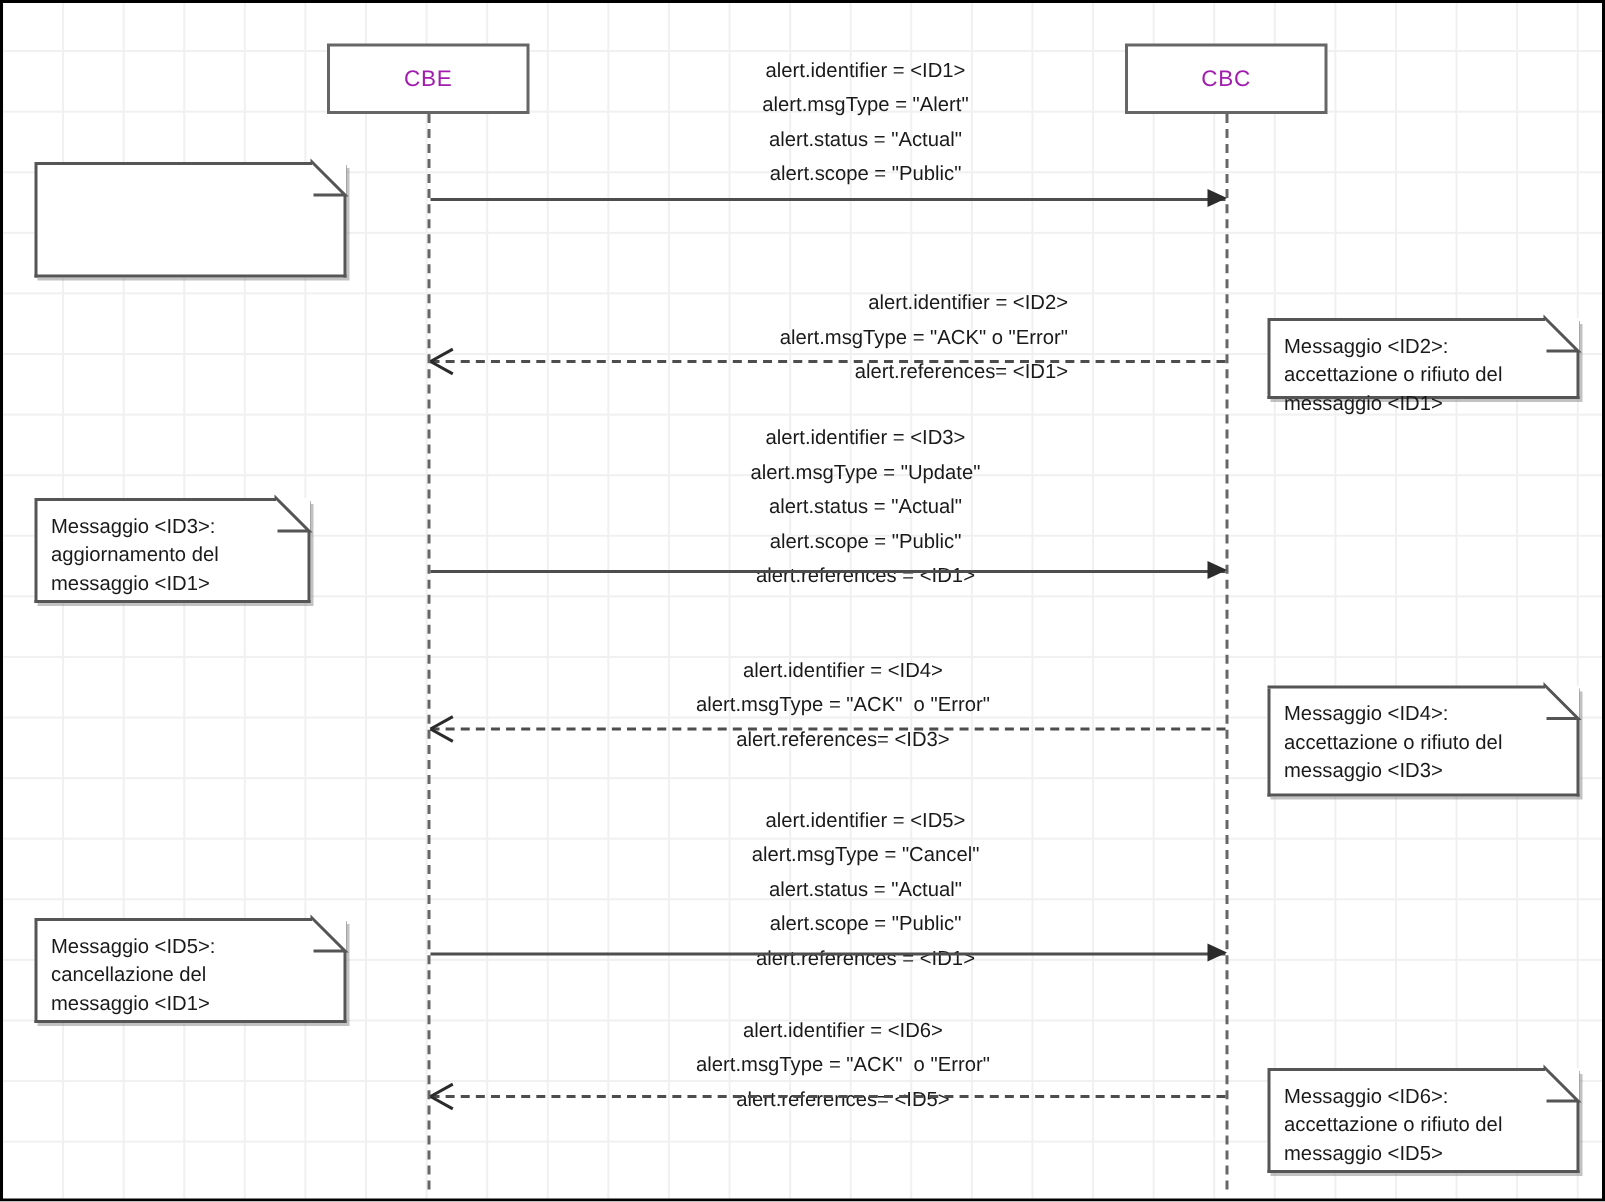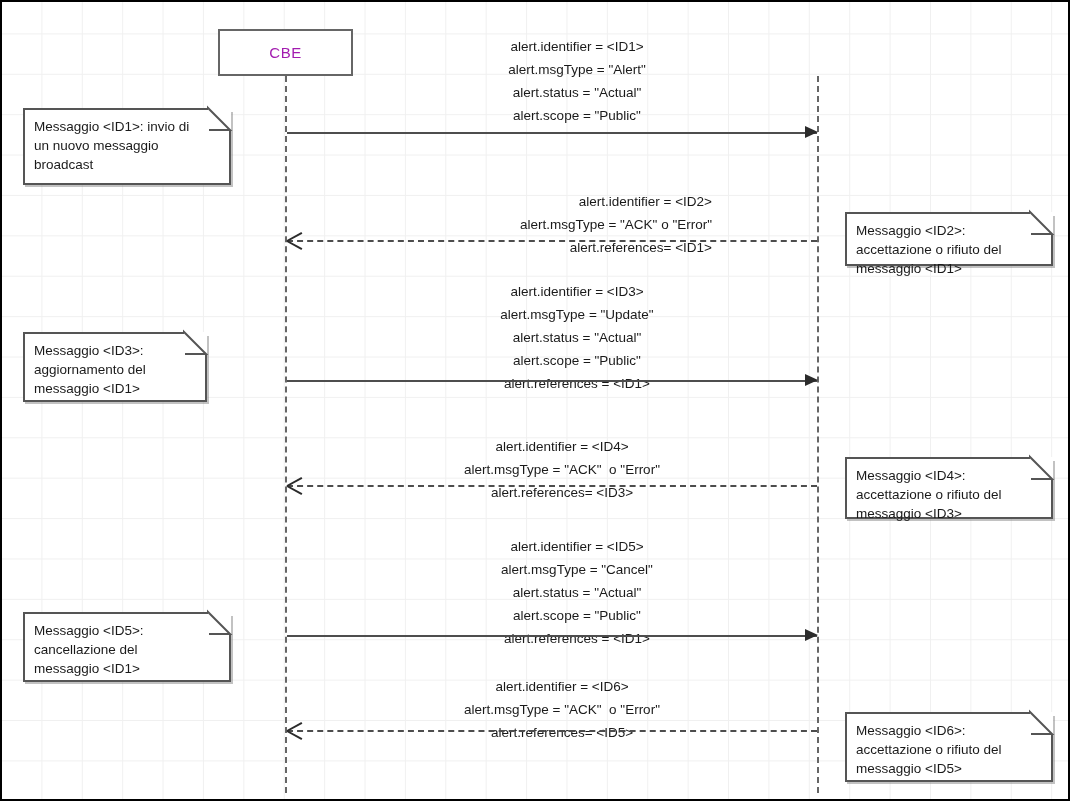--- a/index.html
+++ b/index.html
@@ -153,42 +153,42 @@
   }
 </style>
 </head>
 <body>
 
 <div id="canvas">
 
   <div class="participant" style="left:216px; top:27px; width:135px; height:47px;">
     <span>CBE</span>
   </div>
+  <div class="participant" style="left:748px; top:27px; width:135px; height:47px;">
+    <span>CBC</span>
+  </div>
 
   <div class="lifeline" style="left:283px; top:74px; height:717px;"></div>
   <div class="lifeline" style="left:815px; top:74px; height:717px;"></div>
 
   <div class="msg-label" style="left:430px; top:33px; width:290px;">alert.identifier = &lt;ID1&gt;
 alert.msgType = "Alert"
 alert.status = "Actual"
 alert.scope = "Public"</div>
   <div class="msg solid" style="left:285px; top:130px; width:530px;">
     <div class="line"></div>
     <div class="head-right"></div>
   </div>
 
   <div class="note" style="left:21px; top:108px; width:208px; height:75px;">
     <div class="fold-edge" style="right:21px;"></div>
     <div class="fold-outer"></div>
     <svg class="fold-diag" viewBox="0 0 23 23">
       <polyline points="0,1 0,0 22,22 1,22" fill="none" stroke="#555555" stroke-width="2"></polyline>
     </svg>
-    <div class="note-text" style="white-space:pre-line;">Messaggio &lt;ID1&gt;: invio di
-un nuovo messaggio
-broadcast</div>
   </div>
 
   <div class="msg-label" style="left:420px; top:188px; width:290px;text-align:right;">alert.identifier = &lt;ID2&gt;
 alert.msgType = "ACK" o "Error"
 alert.references= &lt;ID1&gt;</div>
   <div class="msg dashed" style="left:285px; top:238px; width:530px;">
     <div class="line"></div>
     <div class="head-left-open"></div>
   </div>
 
@@ -225,21 +225,21 @@
   </div>
 
   <div class="msg-label" style="left:415px; top:433px; width:290px;">alert.identifier = &lt;ID4&gt;
 alert.msgType = "ACK"  o "Error"
 alert.references= &lt;ID3&gt;</div>
   <div class="msg dashed" style="left:285px; top:483px; width:530px;">
     <div class="line"></div>
     <div class="head-left-open"></div>
   </div>
 
-  <div class="note" style="left:843px; top:457px; width:208px; height:60px;">
+  <div class="note" style="left:843px; top:457px; width:208px; height:72px;">
     <div class="fold-edge" style="right:21px;"></div>
     <div class="fold-outer"></div>
     <svg class="fold-diag" viewBox="0 0 23 23">
       <polyline points="0,1 0,0 22,22 1,22" fill="none" stroke="#555555" stroke-width="2"></polyline>
     </svg>
     <div class="note-text" style="white-space:pre-line;">Messaggio &lt;ID4&gt;:
 accettazione o rifiuto del
 messaggio &lt;ID3&gt;</div>
   </div>
 

